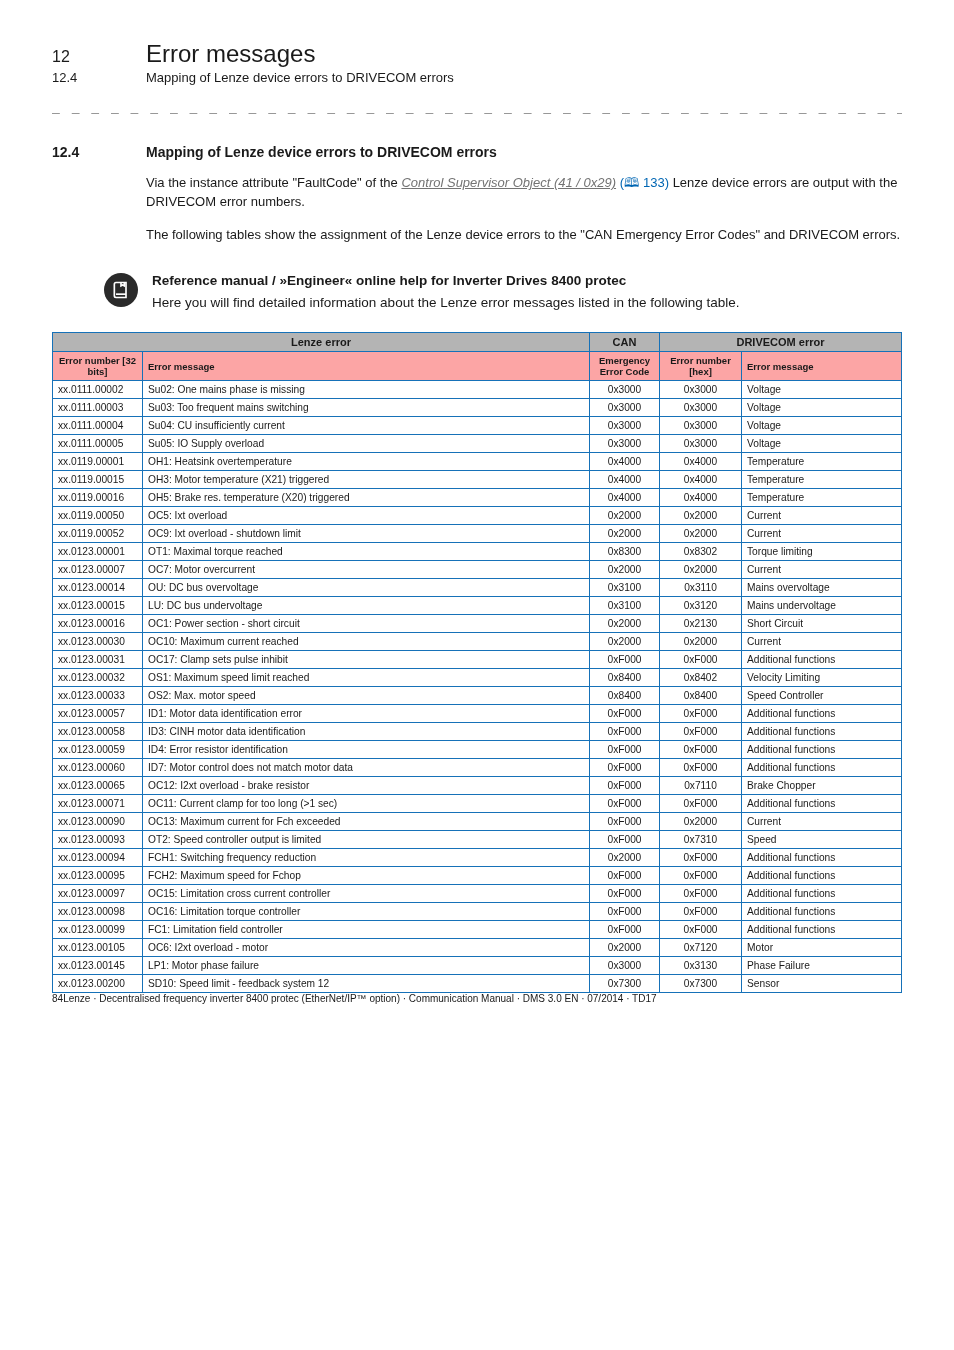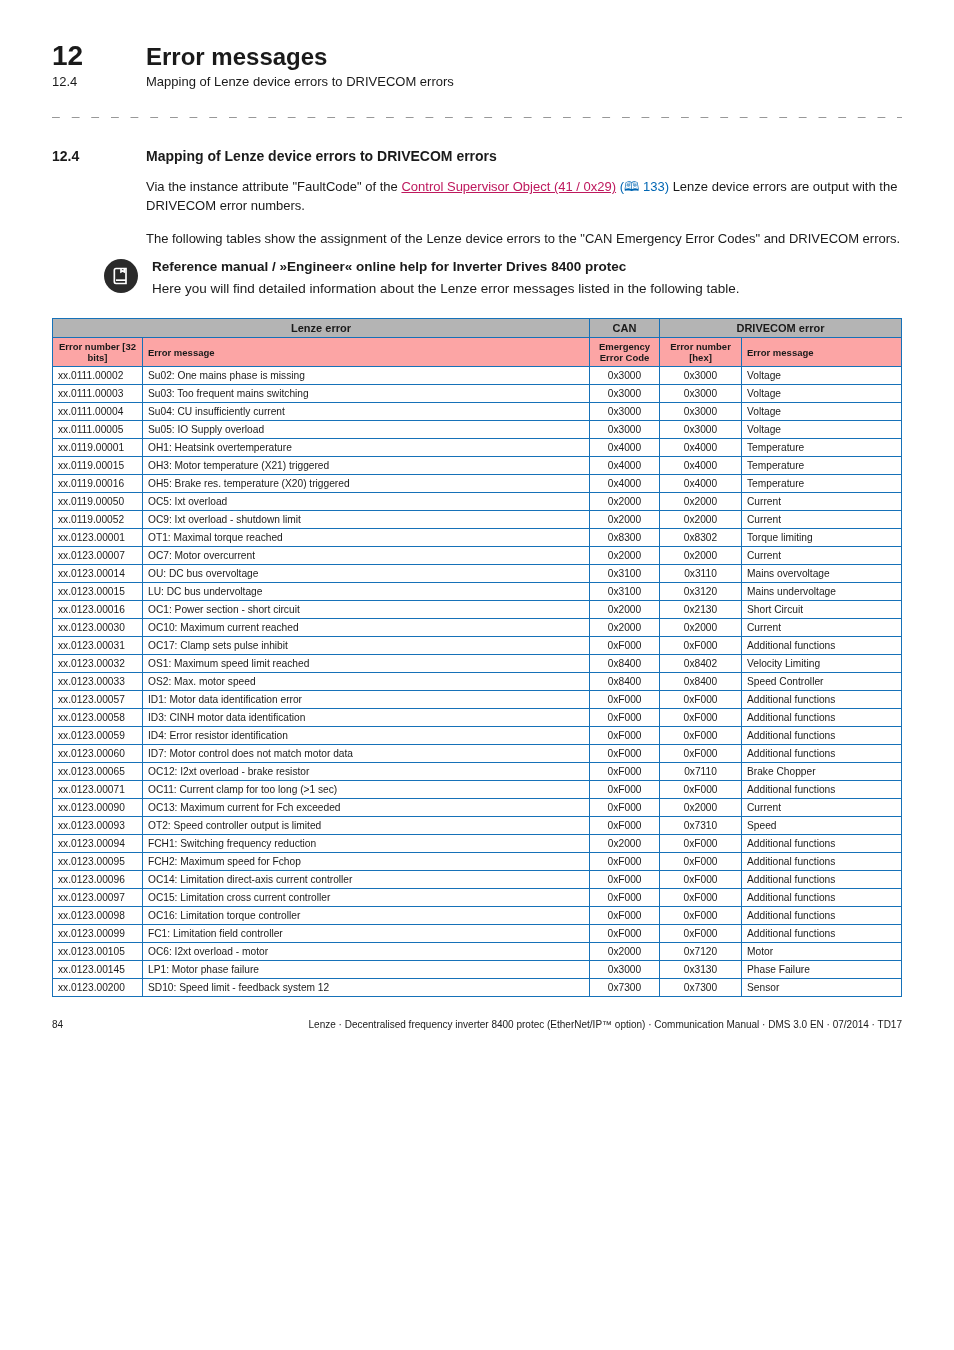--- a/index.html
+++ b/index.html
@@ -13,27 +13,27 @@
   .page {
     padding: 40px 52px 20px 52px;
     box-sizing: border-box;
   }
   .head-row {
     display: flex;
     align-items: baseline;
     gap: 24px;
   }
   .chapter-num {
-    font-size: 28px;
-    font-weight: 700;
+    font-size: 16px;
+    font-weight: 400;
     width: 70px;
   }
   .chapter-title {
     font-size: 24px;
-    font-weight: 700;
+    font-weight: 400;
   }
   .subhead-row {
     display: flex;
     align-items: baseline;
     gap: 24px;
     margin-top: 2px;
   }
   .sub-num {
     font-size: 13px;
     width: 70px;
@@ -57,27 +57,27 @@
     font-weight: 700;
     font-size: 14px;
   }
   .section-head .num { width: 70px; }
   .body-indent {
     margin-left: 94px;
     margin-top: 14px;
     font-size: 13px;
     line-height: 1.45;
   }
-  .body-indent a { color: #be185d; text-decoration: underline; }
+  .body-indent a { color: #737373; text-decoration: underline; font-style: italic; }
   .ref-blue { color: #0066b3; }
   .book-row {
     display: flex;
     align-items: flex-start;
     margin-left: 52px;
-    margin-top: 10px;
+    margin-top: 28px;
     gap: 14px;
   }
   .book-icon {
     width: 34px; height: 34px; flex: 0 0 34px;
     border-radius: 50%;
     background: #2a2a2a;
     display: flex; align-items: center; justify-content: center;
   }
   .book-icon svg { width: 20px; height: 20px; }
   .book-text { font-size: 13.5px; }
@@ -111,24 +111,23 @@
   }
   table.err thead tr.sub th.center { text-align: center; }
   table.err td.center { text-align: center; }
   table.err col.c1 { width: 90px; }
   table.err col.c2 { }
   table.err col.c3 { width: 70px; }
   table.err col.c4 { width: 82px; }
   table.err col.c5 { width: 160px; }
 
   .footer {
-    margin-top: 22px;
     font-size: 10px;
     display: flex;
-    justify-content: space-between;
+    justify-content: flex-start;
   }
 </style>
 </head>
 <body>
 
 <div class="page">
   <div class="head-row">
     <div class="chapter-num">12</div>
     <div class="chapter-title">Error messages</div>
   </div>
@@ -382,27 +381,20 @@
           <td>Additional functions</td>
         </tr>
         <tr>
           <td>xx.0123.00095</td>
           <td>FCH2: Maximum speed for Fchop</td>
           <td class="center">0xF000</td>
           <td class="center">0xF000</td>
           <td>Additional functions</td>
         </tr>
         <tr>
-          <td>xx.0123.00096</td>
-          <td>OC14: Limitation direct-axis current controller</td>
-          <td class="center">0xF000</td>
-          <td class="center">0xF000</td>
-          <td>Additional functions</td>
-        </tr>
-        <tr>
           <td>xx.0123.00097</td>
           <td>OC15: Limitation cross current controller</td>
           <td class="center">0xF000</td>
           <td class="center">0xF000</td>
           <td>Additional functions</td>
         </tr>
         <tr>
           <td>xx.0123.00098</td>
           <td>OC16: Limitation torque controller</td>
           <td class="center">0xF000</td>

